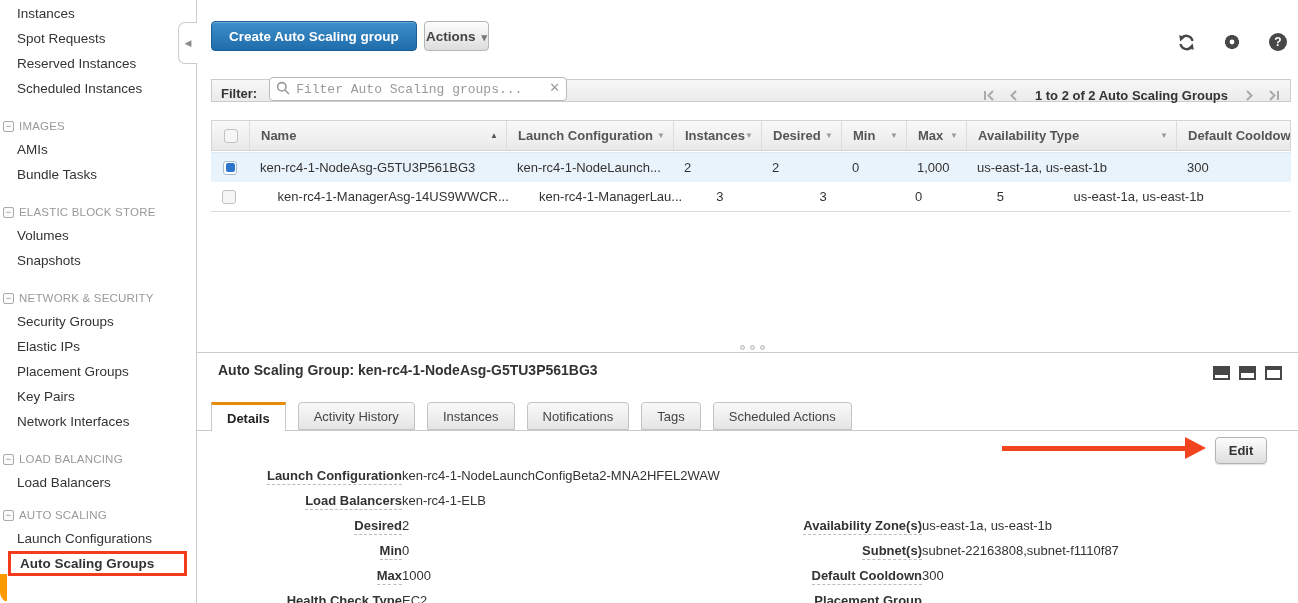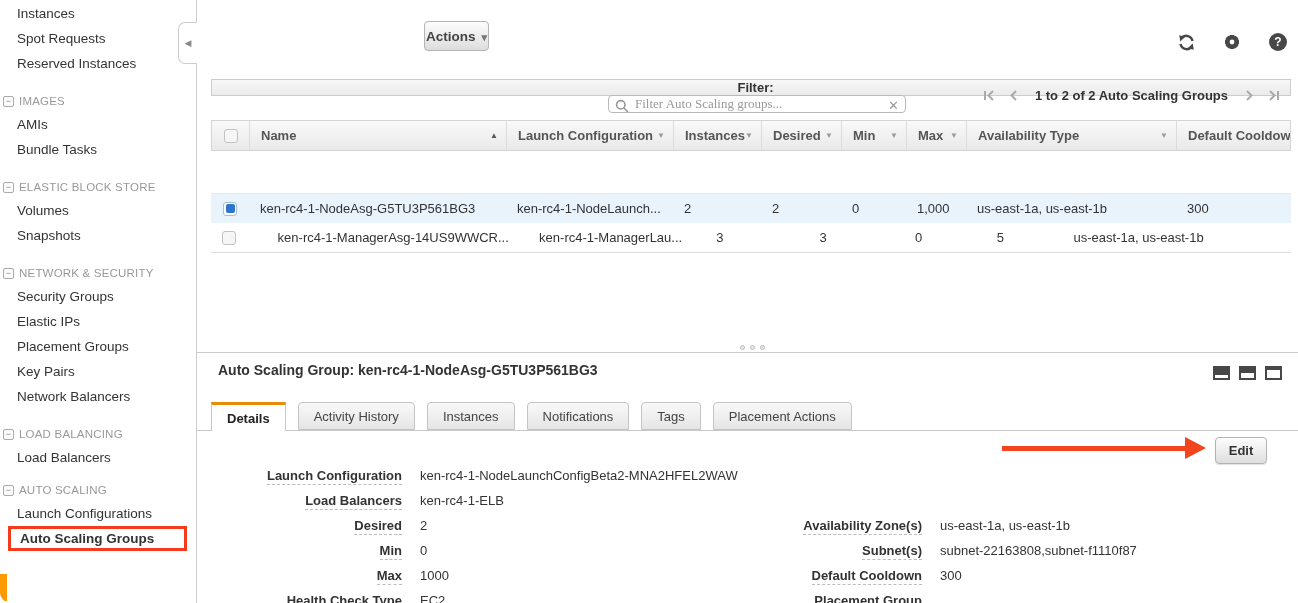--- a/index.html
+++ b/index.html
@@ -29,26 +29,26 @@
   .btn-secondary { position:absolute; left:227px; top:21px; height:30px; padding:0 1px; background:linear-gradient(#fdfdfd,#dddddd);
       border:1px solid #b5b5b5; border-radius:4px; color:#444; font-weight:bold; font-size:13.5px; cursor:pointer; }
   .btn-secondary .caret { color:#777; font-size:11px; margin-left:6px; }
 
   .top-icons { position:absolute; right:10px; top:32px; display:flex; gap:26px; align-items:center; }
   .icon-btn { width:20px; height:20px; cursor:pointer; display:flex; align-items:center; justify-content:center; }
   .help-circle { width:18px; height:18px; border-radius:50%; background:#474747; color:#fff; font-weight:bold; font-size:12px;
       display:flex; align-items:center; justify-content:center; }
 
   
-  .filter-bar { position:absolute; left:14px; right:7px; top:79px; height:17px; background:linear-gradient(#f7f7f7,#ebebeb);
-      border:1px solid #ccc; display:flex; align-items:center;flex-direction:column; }
+  .filter-bar { position:absolute; left:14px; right:7px; top:79px; height:23px; background:linear-gradient(#f7f7f7,#ebebeb);
+      border:1px solid #ccc; display:flex; align-items:flex-end; }
   .filter-label { font-weight:bold; margin-left:9px; color:#333; }
   .search-box { position:relative; margin-left:12px; width:298px; height:24px; }
   .search-box input { width:100%; height:100%; border:1px solid #b9b9b9; border-radius:4px; padding:0 24px 0 26px;
-      font-size:13px; color:#4c1d95; font-family:Liberation Serif, serif; }
+      font-size:13px; color:#4c1d95; font-family:Liberation Mono, monospace; }
   .search-box input::placeholder { color:#999; }
   .search-glyph { position:absolute; left:7px; top:4px; }
   .clear-x { position:absolute; right:7px; top:3px; color:#9a9a9a; font-size:13px; cursor:pointer; }
   .pagination { position:absolute; right:10px; top:0; height:31px; display:flex; align-items:center; gap:12px; }
   .pg-icon { cursor:pointer; display:flex; align-items:center; }
   .pg-text { font-weight:bold; color:#333; margin:0 5px; }
 
   
   .grid-row { display:flex; align-items:center; }
   .col-check { width:38px; display:flex; justify-content:center; }
@@ -62,21 +62,21 @@
   .col-cd { flex:1; padding-left:11px; }
   .table-header { position:absolute; left:14px; right:7px; top:120px; height:31px; background:linear-gradient(#f9f9f9,#e9e9e9);
       border:1px solid #d4d4d4; font-weight:bold; color:#555; }
   .table-header > div { height:100%; display:flex; align-items:center; border-right:1px solid #dcdcdc; cursor:pointer; }
   .table-header > div:last-child { border-right:none; overflow:hidden; white-space:nowrap; }
   .sort { margin-left:auto; padding-right:8px; font-size:8px; color:#9a9a9a; }
   .sort.asc { color:#555; }
   .checkbox { width:14px; height:14px; border:1px solid #c2c2c2; border-radius:3px; background:#f6f6f6; cursor:pointer; }
   .checkbox.checked { background:#fff; border-color:#a5bed3; display:flex; align-items:center; justify-content:center; }
   .checkbox.checked .inner { width:9px; height:9px; background:#2b76cc; border-radius:2px; }
-  .t-row { position:absolute; left:14px; right:7px; height:30px; color:#333; cursor:pointer;margin-top:41px; }
+  .t-row { position:absolute; left:14px; right:7px; height:30px; color:#333; cursor:pointer; }
   .t-row > div { height:100%; display:flex; align-items:center; white-space:nowrap; overflow:hidden; }
   .t-row.selected { background:#e9f3fc; border-top:1px solid #dcebf8; }
   .t-row.plain { background:#fff; border-bottom:1px solid #ddd;gap:20px; }
 
   
   .splitter-line { position:absolute; left:0; right:0; top:352px; height:1px; background:#ccc; }
   .splitter-handle { position:absolute; left:543px; top:345px; display:flex; gap:5px; cursor:row-resize; }
   .splitter-handle i { width:5px; height:5px; border-radius:50%; background:#e8e8e8; border:1px solid #bbb; }
 
   
@@ -101,31 +101,32 @@
       border-top:11px solid transparent; border-bottom:11px solid transparent; border-left:21px solid #f2441f; }
 
   .fields { position:absolute; }
   .fields-left { left:21px; top:468px; width:600px; }
   .fields-right { left:591px; top:518px; width:500px; }
   .f-row { height:25px; display:flex; align-items:flex-start; }
   .f-label { text-align:right; font-weight:bold; color:#333; }
   .fields-left .f-label { width:184px; }
   .fields-right .f-label { width:134px; }
   .f-label span { border-bottom:1px dashed #bcbcbc; padding-bottom:1px; }
-  .f-value { margin-left:18px; color:#333; white-space:nowrap; }
+  .f-value { color:#333; white-space:nowrap; }
 </style>
 </head>
 <body>
 
 <div class="screen">
 
   <aside class="sidebar">
     <div class="nav-item">Instances</div>
     <div class="nav-item">Spot Requests</div>
     <div class="nav-item">Reserved Instances</div>
+    <div class="nav-item">Scheduled Instances</div>
 
     <div class="nav-section">
       <span class="minus-box">−</span>
       <span>IMAGES</span>
     </div>
     <div class="nav-item">AMIs</div>
     <div class="nav-item">Bundle Tasks</div>
 
     <div class="nav-section">
       <span class="minus-box">−</span>
@@ -135,21 +136,21 @@
     <div class="nav-item">Snapshots</div>
 
     <div class="nav-section">
       <span class="minus-box">−</span>
       <span>NETWORK &amp; SECURITY</span>
     </div>
     <div class="nav-item">Security Groups</div>
     <div class="nav-item">Elastic IPs</div>
     <div class="nav-item">Placement Groups</div>
     <div class="nav-item">Key Pairs</div>
-    <div class="nav-item">Network Balancers</div>
+    <div class="nav-item">Network Interfaces</div>
 
     <div class="nav-section">
       <span class="minus-box">−</span>
       <span>LOAD BALANCING</span>
     </div>
     <div class="nav-item">Load Balancers</div>
 
     <div class="nav-section" style="margin-top:9px">
       <span class="minus-box">−</span>
       <span>AUTO SCALING</span>
@@ -158,20 +159,21 @@
     <div class="nav-item highlighted">Auto Scaling Groups</div>
   </aside>
   <div class="active-bar"></div>
   <div class="v-divider"></div>
   <div class="collapse-tab">
     <span>◀</span>
   </div>
 
   <div class="main">
 
+    <button class="btn-primary">Create Auto Scaling group</button>
     <button class="btn-secondary">
       <span>Actions</span><span class="caret">▾</span>
     </button>
 
     <div class="top-icons">
       <span class="icon-btn">
         <svg width="19" height="19" viewBox="0 0 19 19">
           <path d="M15.5 8 A6.3 6.3 0 0 0 4.4 5.2" fill="none" stroke="#474747" stroke-width="2.4"></path>
           <polygon points="2.2,2.2 8.2,3.8 3.3,8.6" fill="#474747"></polygon>
           <path d="M3.5 11 A6.3 6.3 0 0 0 14.6 13.8" fill="none" stroke="#474747" stroke-width="2.4"></path>
@@ -317,21 +319,21 @@
           <span></span>
         </span>
     </div>
 
     <div class="tabs">
       <div class="tab active">Details</div>
       <div class="tab">Activity History</div>
       <div class="tab">Instances</div>
       <div class="tab">Notifications</div>
       <div class="tab">Tags</div>
-      <div class="tab">Placement Actions</div>
+      <div class="tab">Scheduled Actions</div>
     </div>
     <div class="tabs-line"></div>
 
     <div class="anno-arrow-line"></div>
     <div class="anno-arrow-head"></div>
     <button class="btn-edit">Edit</button>
 
     <div class="fields fields-left">
       <div class="f-row">
           <div class="f-label"><span>Launch Configuration</span></div>

